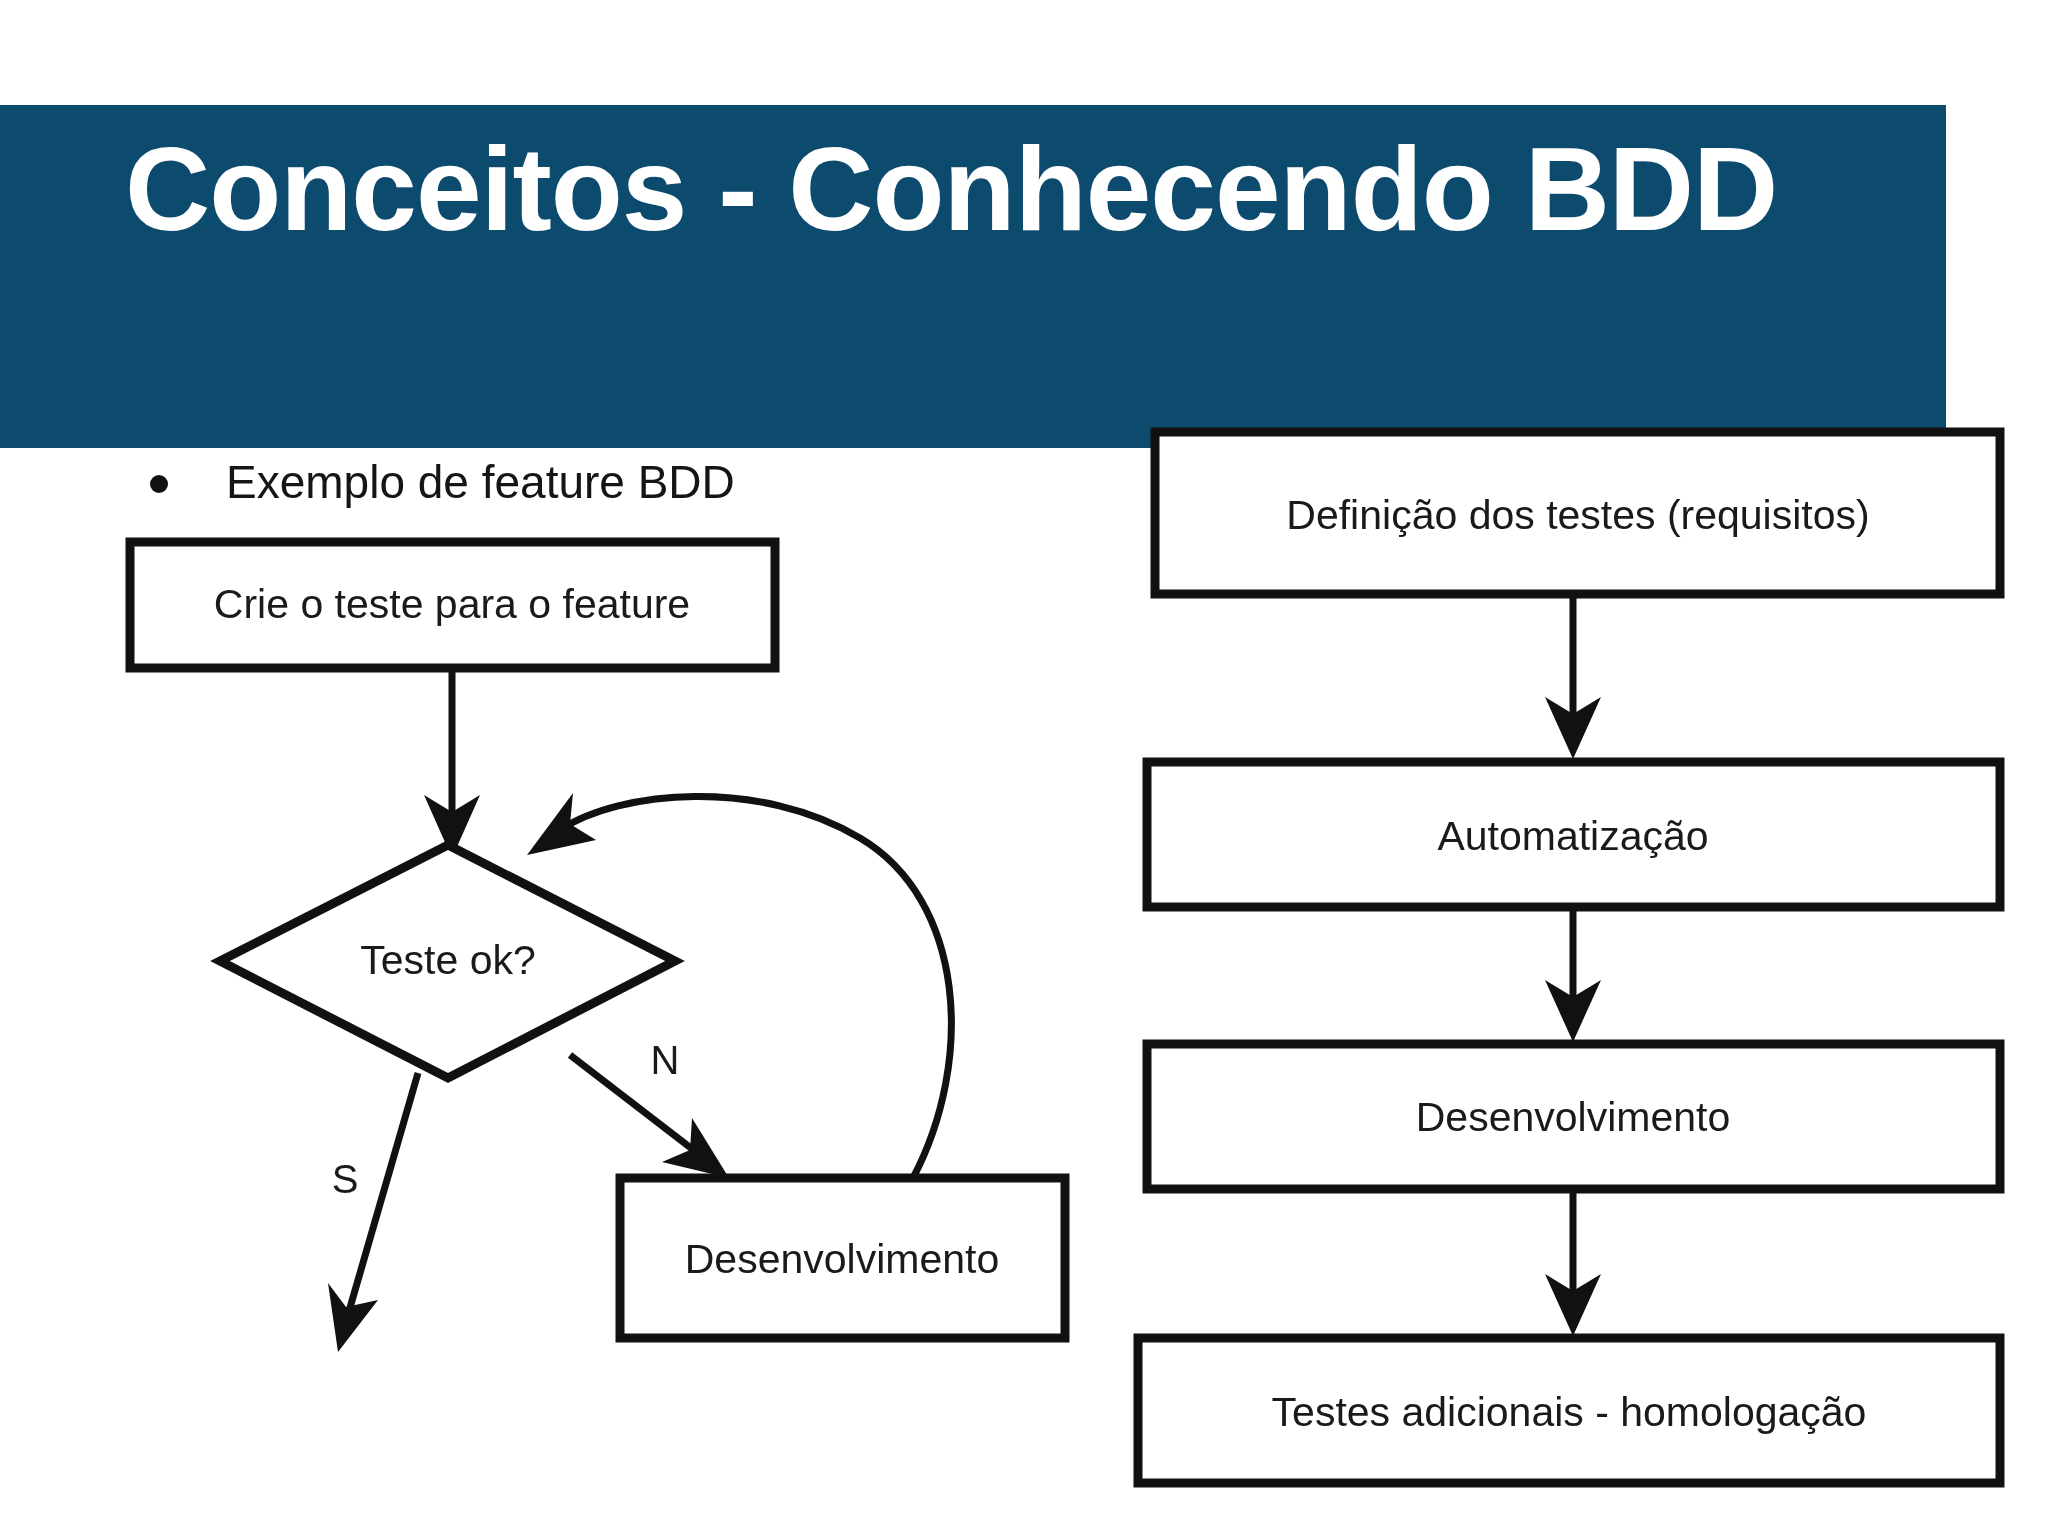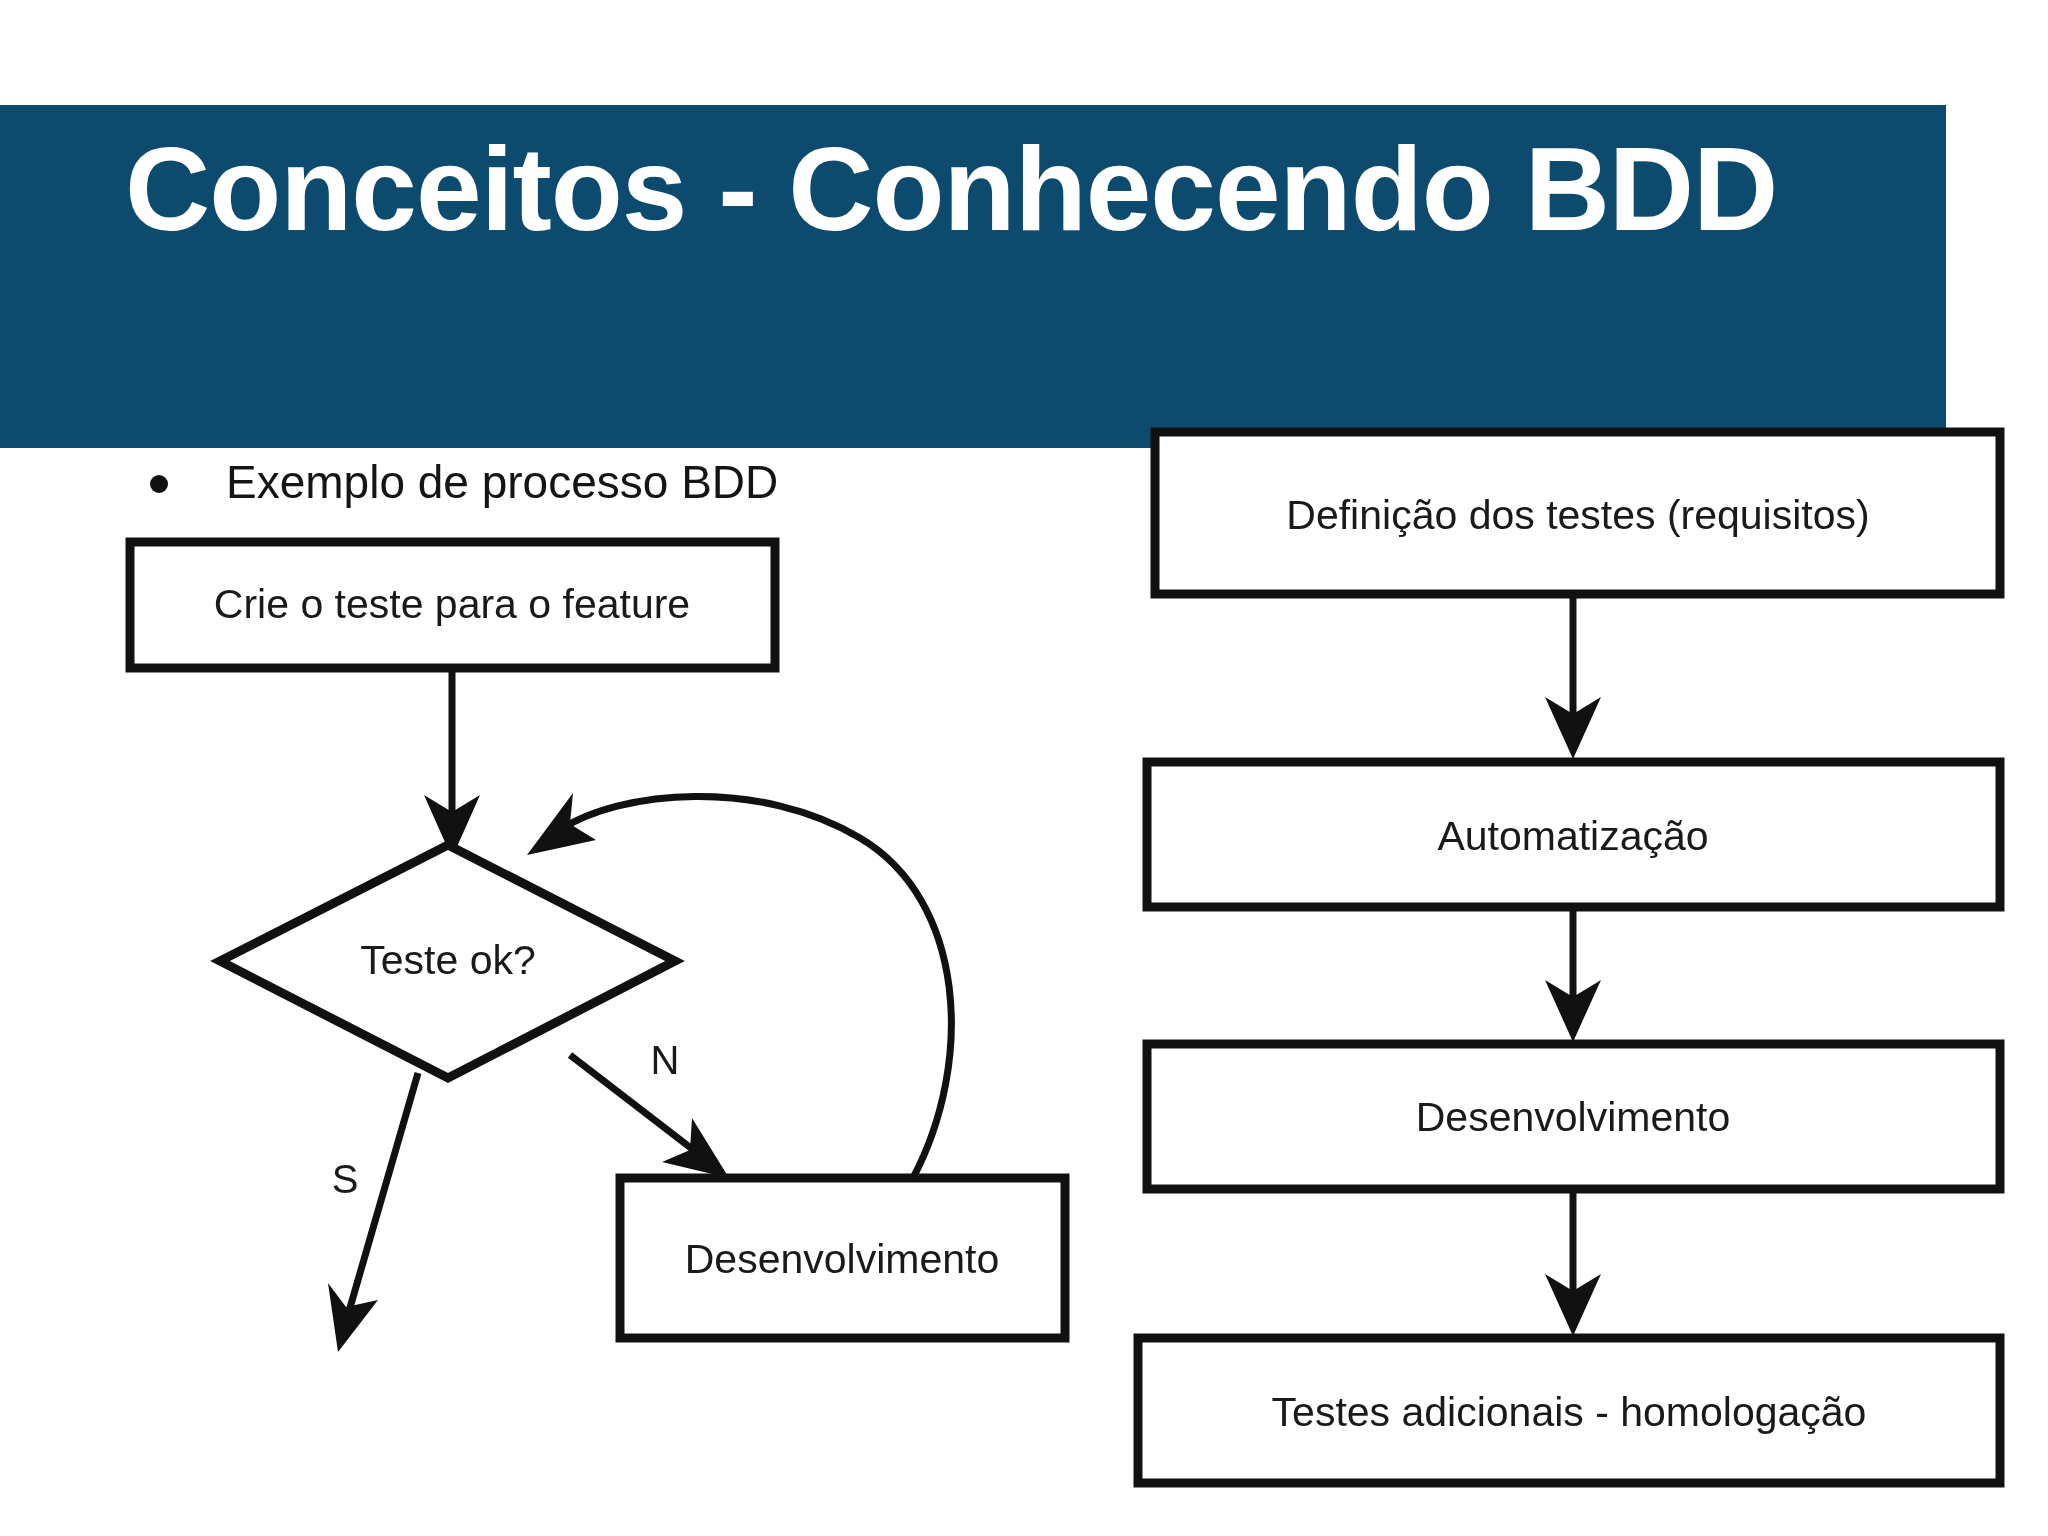--- a/index.html
+++ b/index.html
@@ -109,21 +109,21 @@
 </style>
 </head>
 <body>
 
 <div id="title-banner">
   <div id="title-text">Conceitos - Conhecendo BDD</div>
 </div>
 
 <div id="bullet-row">
   <span id="bullet-dot"></span>
-  <span id="bullet-label">Exemplo de processo BDD</span>
+  <span id="bullet-label">Exemplo de feature BDD</span>
 </div>
 
 <svg id="diagram-canvas" viewBox="0 0 2048 1536">
 
   <g>
 
     <g>
       <rect class="flow-box-rect" x="130" y="542" width="645" height="126"></rect>
       <text class="flow-text" x="452" y="607">Crie o teste para o feature</text>
     </g>

